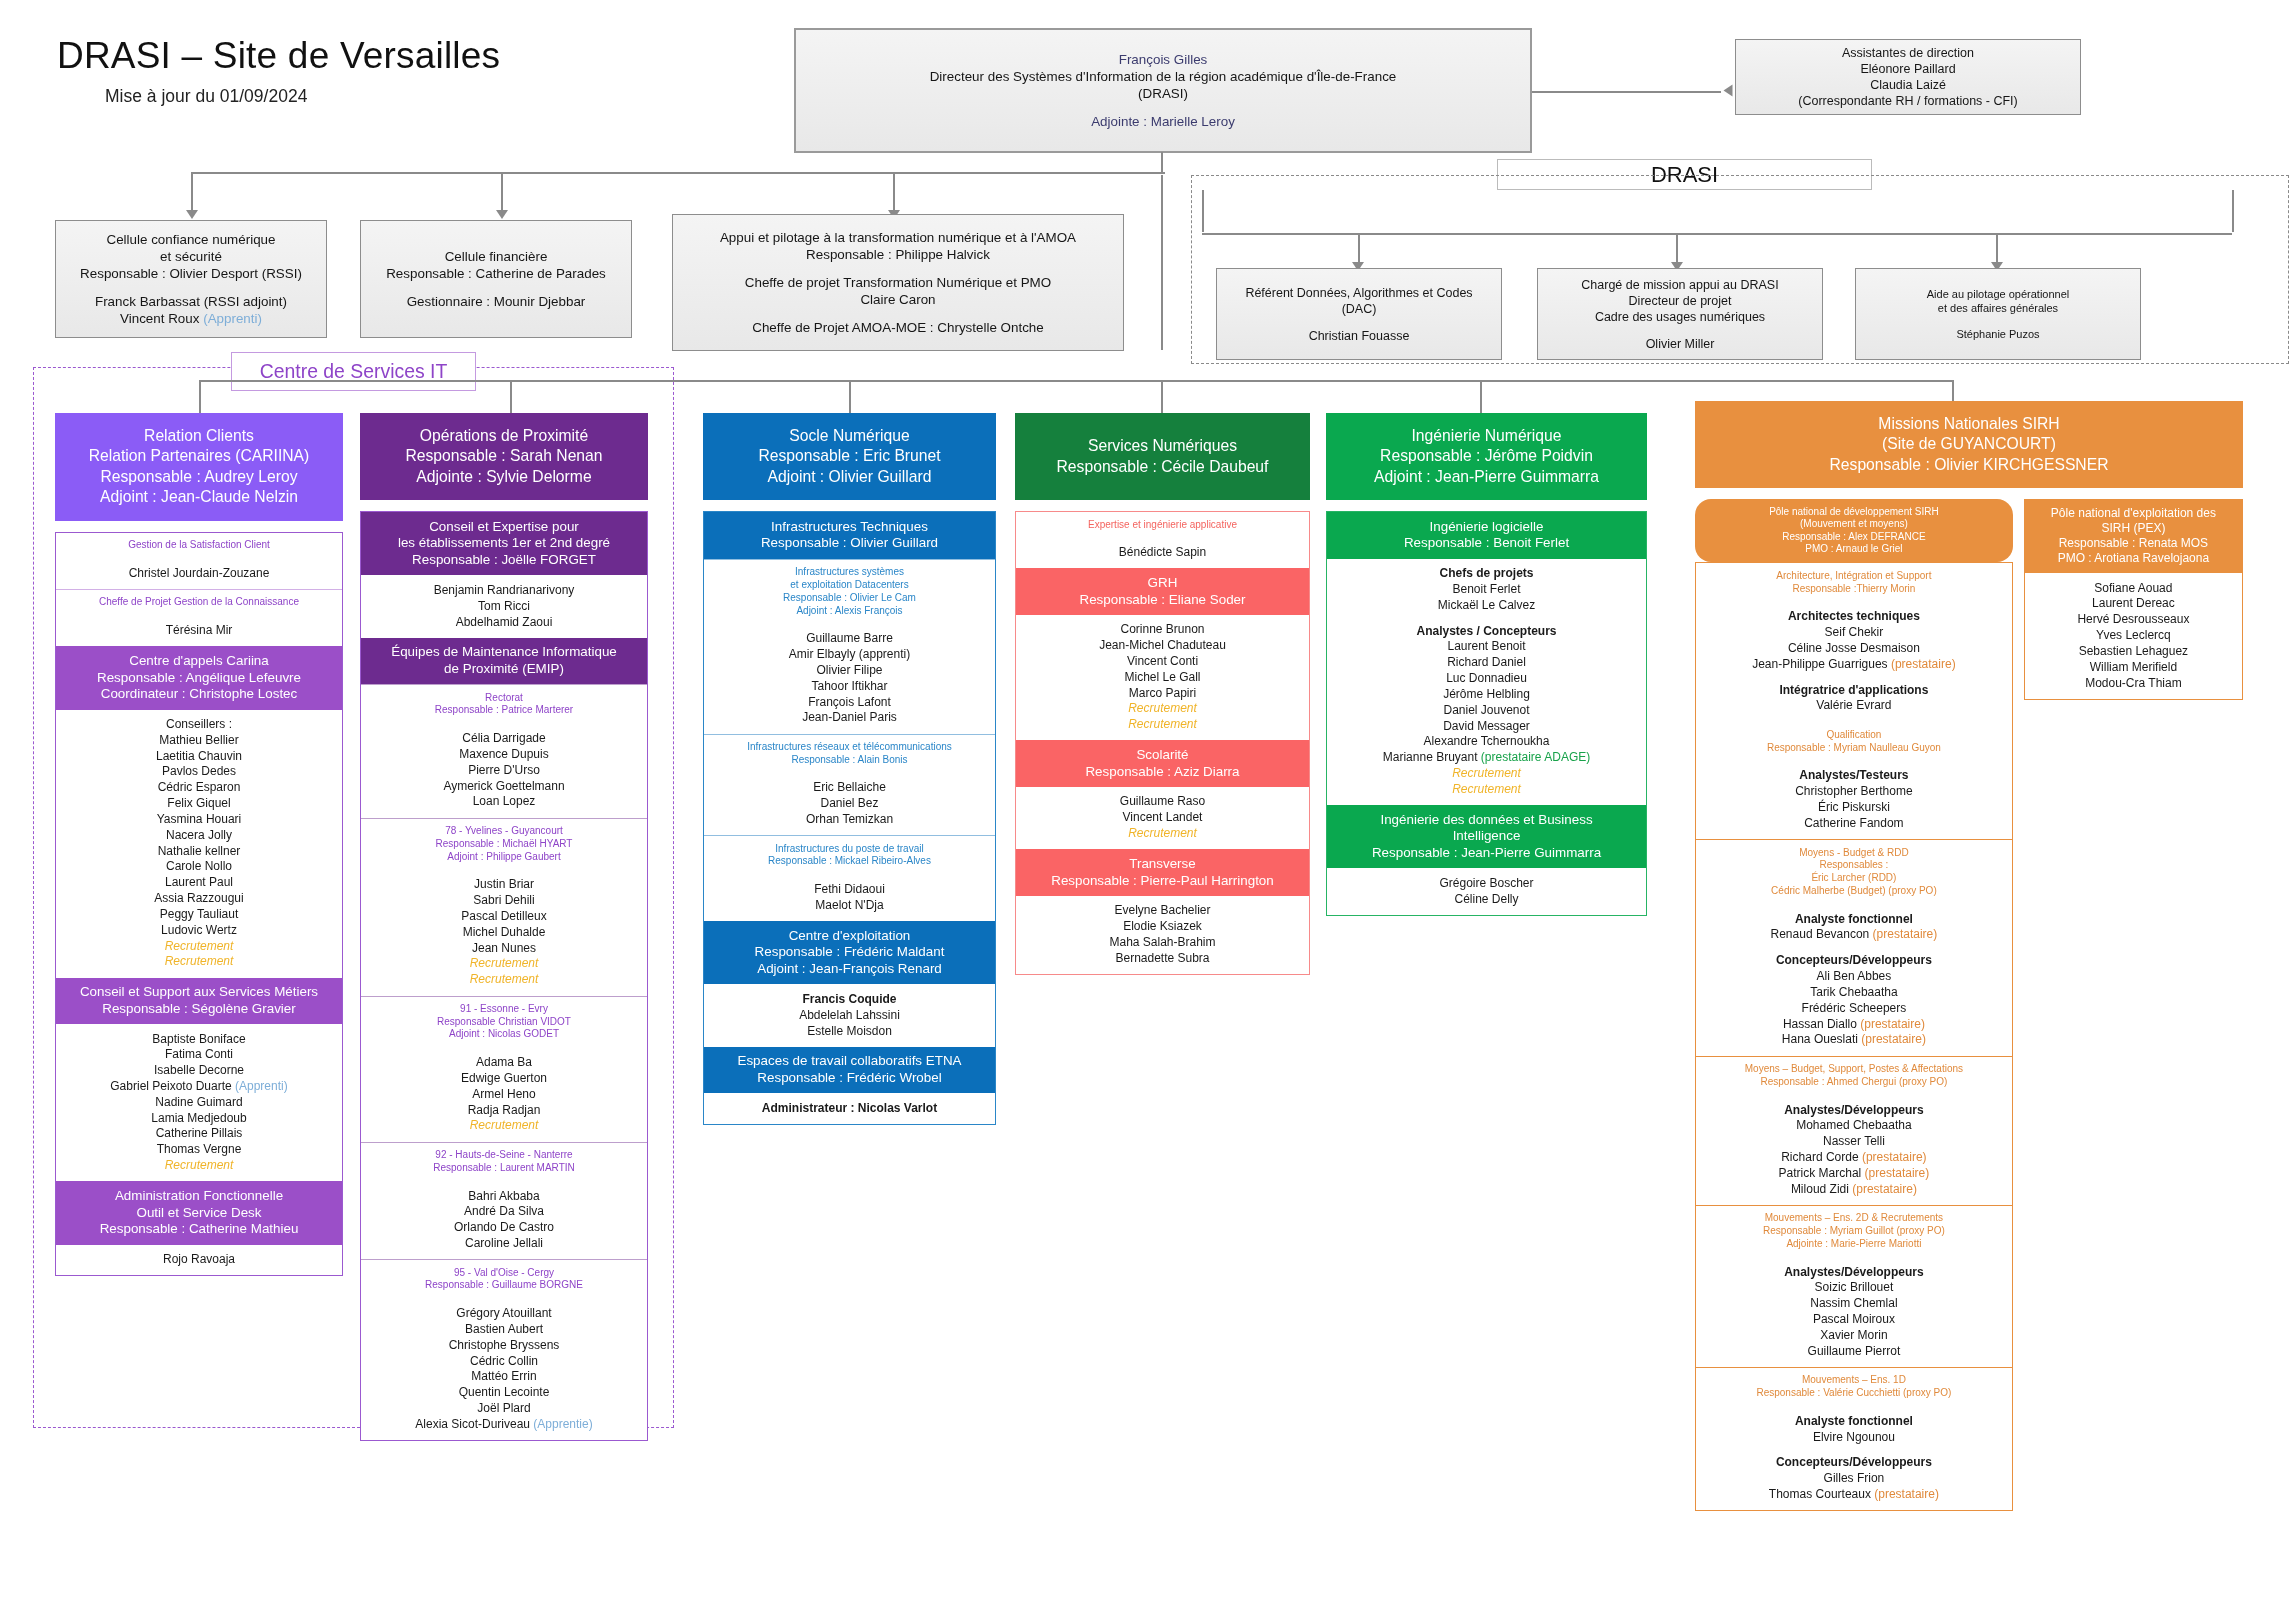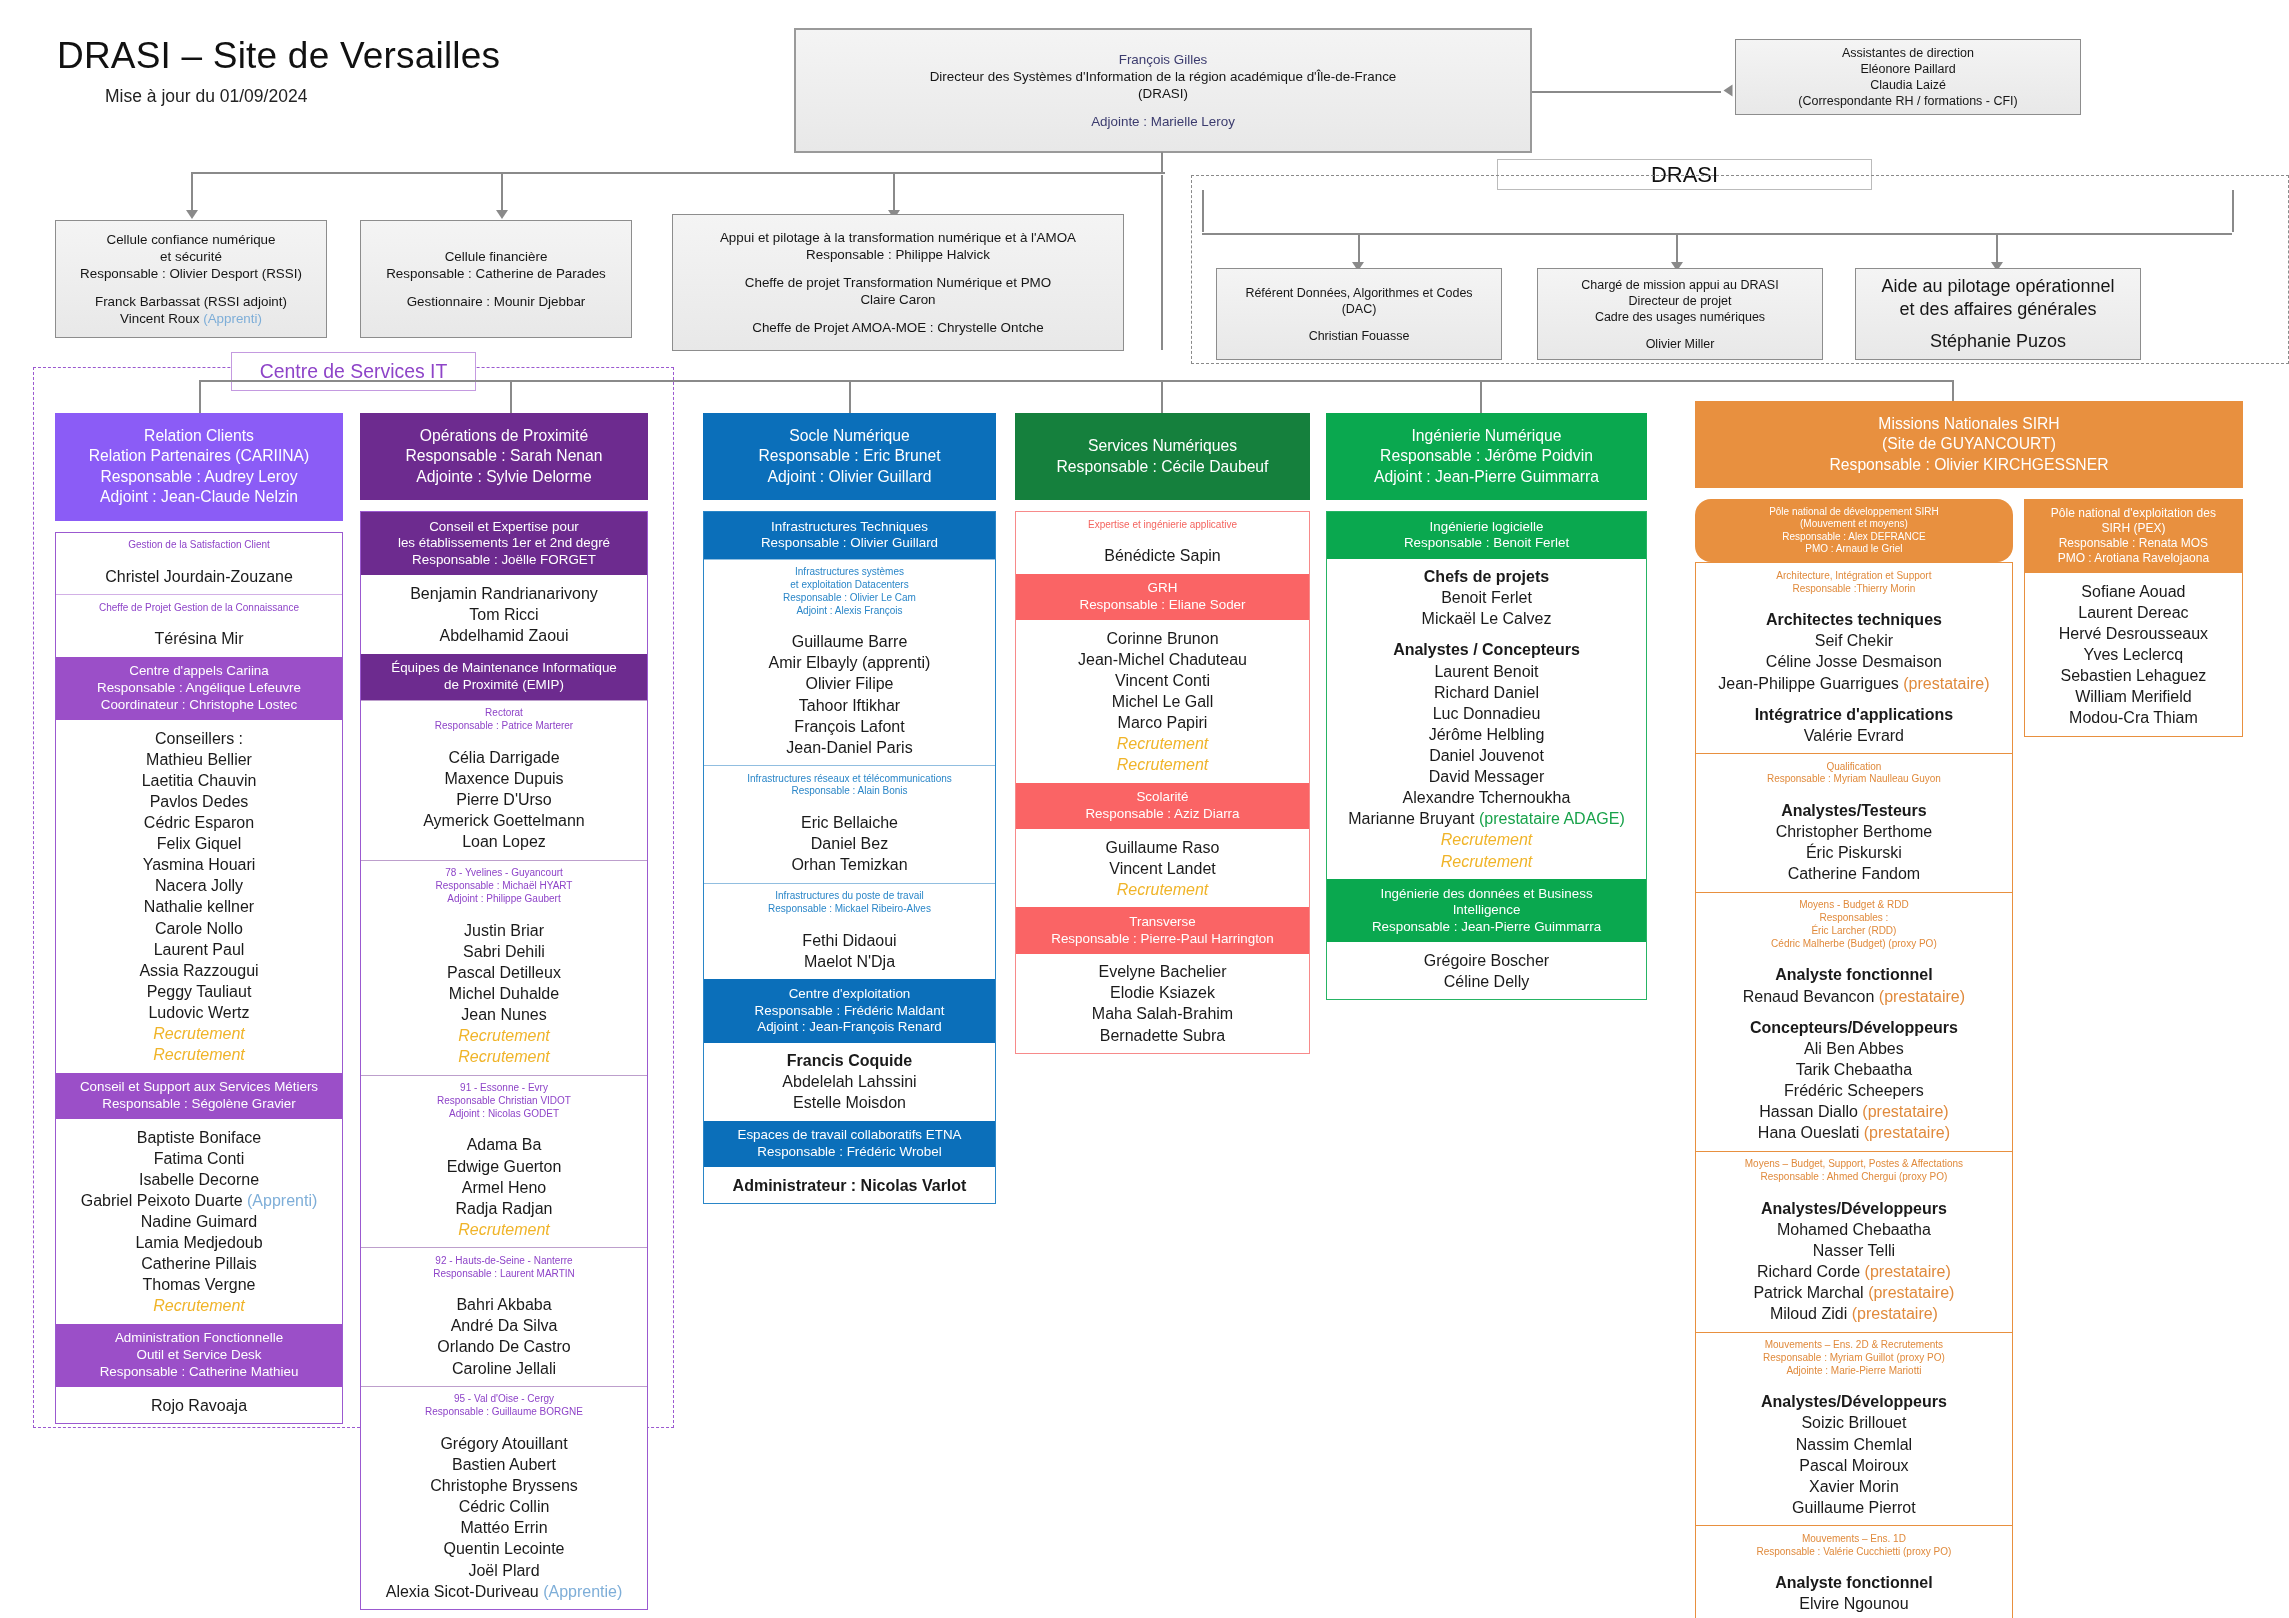--- a/index.html
+++ b/index.html
@@ -58,21 +58,21 @@
     width:100%; text-align:center; color:#fff;
     font-size:15.7px; line-height:1.3; padding:13px 7.4px;
     display:flex;flex-direction:column;justify-content:center;
     min-height:87px;
   }
   .colbody{ width:100%; border:0.9px solid; background:#fff; }
 
   .sec{ width:100%; }
   .sec-head{ text-align:center; color:#fff; font-size:13.4px; line-height:1.25; padding:6.5px 5.5px; }
   .sec-head.light{ background:#fff; }
-  .sec-body{ text-align:center; font-size:16px; line-height:1.32; padding:7.4px 5.5px; color:#1a1a1a; }
+  .sec-body{ text-align:center; font-size:12px; line-height:1.32; padding:7.4px 5.5px; color:#1a1a1a; }
   .sec-body .role{ font-weight:bold;text-align:center; }
   .sec-body .gap{ height:10px; }
   .sub-title{ font-size:10px; line-height:1.28; }
   .recr{ font-style:italic; color:#f0b429; }
   .appr{ color:#7eaed8; }
   .prest-green{ color:#18a24a; }
   .bold{ font-weight:bold; }
 
   
   .pc-purple-l{ background:#8b5cf6; }
@@ -182,21 +182,21 @@
     <div class="sp"></div>
     <div>Christian Fouasse</div>
   </div>
   <div class="gbox" style="left:1537px; top:268px; width:286px; height:92px; font-size:12.5px;">
     <div>Chargé de mission appui au DRASI</div>
     <div>Directeur de projet</div>
     <div>Cadre des usages numériques</div>
     <div class="sp"></div>
     <div>Olivier Miller</div>
   </div>
-  <div class="gbox" style="left:1855px; top:268px; width:286px; height:92px; font-size:18px;">
+  <div class="gbox" style="left:1855px; top:268px; width:286px; height:92px; font-size:11px;">
     <div>Aide au pilotage opérationnel</div>
     <div>et des affaires générales</div>
     <div class="sp"></div>
     <div>Stéphanie Puzos</div>
   </div>
 
   <div class="dashed-purple" style="left:33px; top:367px; width:641px; height:1061px;"></div>
   <div class="tagbox purple" style="left:231px; top:352px; width:245px; height:39px;">Centre de Services IT</div>
 
   <div class="ln lnv" style="left:1161px; top:175px; height:175px;"></div>

